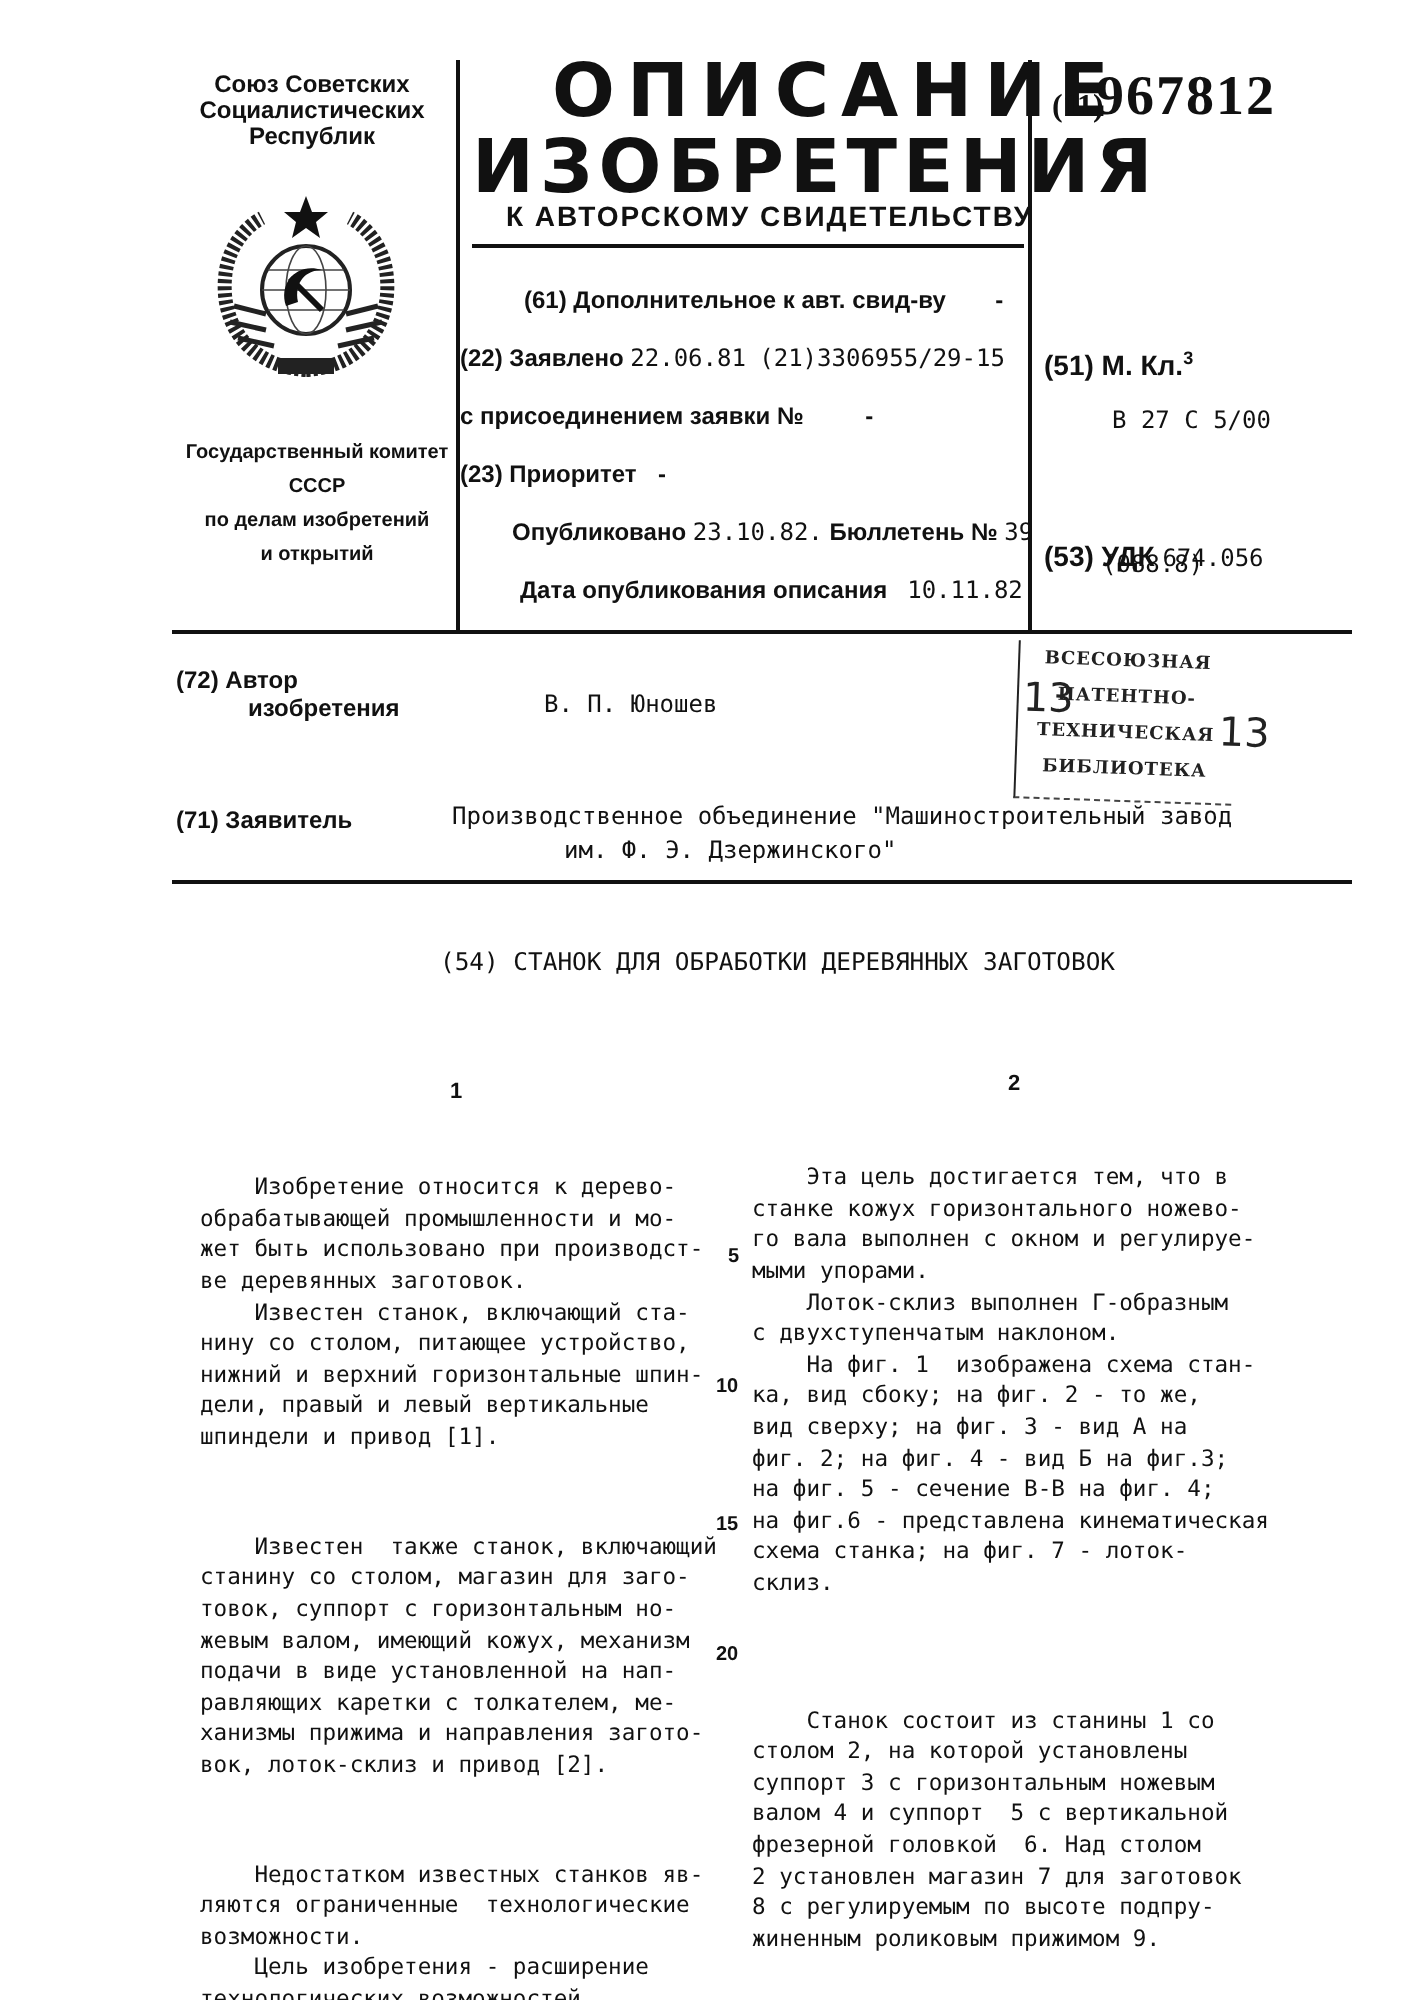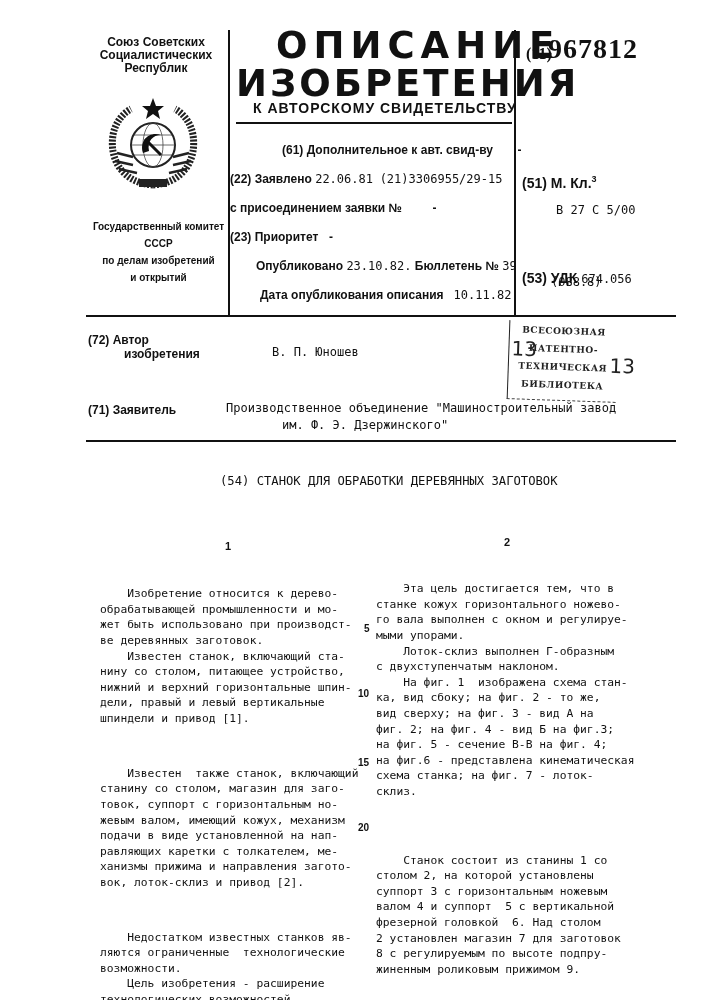--- a/index.html
+++ b/index.html
@@ -93,21 +93,21 @@
 <div class="abs vline" style="left:514px; top:30px; width:2px; height:285px;"></div>
 
 <div class="abs big-title" style="top:26px;margin-left:40px;">ОПИСАНИЕ</div>
 <div class="abs big-title" style="top:64px; letter-spacing:3px;">ИЗОБРЕТЕНИЯ</div>
 <div class="abs subtitle">К АВТОРСКОМУ СВИДЕТЕЛЬСТВУ</div>
 <div class="abs hline" style="left:236px; top:122px; width:276px; height:2px;"></div>
 
 <div class="abs patno-lbl">(11)</div>
 <div class="abs patno">967812</div>
 
-<div class="abs meta" style="left:238px; top:143px;padding-left:44px;">
+<div class="abs meta" style="left:218px; top:143px;padding-left:44px;">
   <b>(61) Дополнительное к авт. свид-ву</b>
   <span style="display:inline-block; width:18px;"></span>
   <b>-</b>
 </div>
 <div class="abs meta" style="left:230px; top:172px;">
   <b>(22) Заявлено</b>
   <span class="v">22.06.81</span>
   &nbsp;<span class="v">(21)</span><span class="v">3306955/29-15</span>
 </div>
 <div class="abs meta" style="left:230px; top:201px;">

